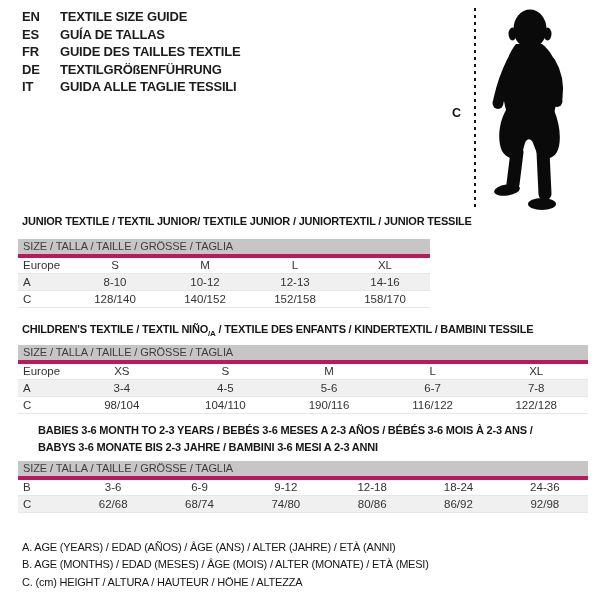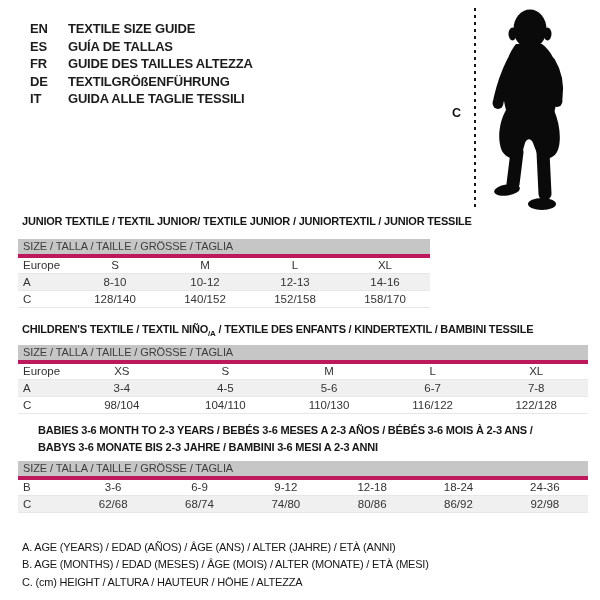--- a/index.html
+++ b/index.html
@@ -1,21 +1,21 @@
 <!DOCTYPE html>
 <html><head>
 <meta charset="utf-8">
 <style>
   * { margin:0; padding:0; box-sizing:border-box; }
   html,body { width:600px; height:600px; background:#ffffff; }
   body { font-family:"Liberation Sans", sans-serif; color:#2f2f2f; position:relative; overflow:hidden; }
   .canvas { position:absolute; inset:0; width:600px; height:600px; background:#ffffff; }
 
   
-  .lang-list { position:absolute; top:20px; left:22px;margin-left:8px; }
+  .lang-list { position:absolute; top:8px; left:22px; }
   .lang-row { display:flex; line-height:17.5px; font-size:13px; font-weight:700; letter-spacing:-0.2px; color:#1c1c1c; }
   .lang-code { width:38px; flex:0 0 38px; }
 
   
   .figure { position:absolute; top:6px; left:452px; width:135px; height:210px; }
   .measure-line { position:absolute; left:22px; top:2px; width:2px; height:201px;
     background:repeating-linear-gradient(to bottom, #161616 0 3px, transparent 3px 7px); }
   .figure-label { position:absolute; left:0; top:100px; font-size:12.5px; font-weight:700; color:#111; }
   .baby-svg { position:absolute; left:30px; top:0; }
 
@@ -46,21 +46,21 @@
     <div class="lang-row">
       <span class="lang-code">EN</span>
       <span class="lang-title">TEXTILE SIZE GUIDE</span>
     </div>
     <div class="lang-row">
       <span class="lang-code">ES</span>
       <span class="lang-title">GUÍA DE TALLAS</span>
     </div>
     <div class="lang-row">
       <span class="lang-code">FR</span>
-      <span class="lang-title">GUIDE DES TAILLES ALTEZZA</span>
+      <span class="lang-title">GUIDE DES TAILLES TEXTILE</span>
     </div>
     <div class="lang-row">
       <span class="lang-code">DE</span>
       <span class="lang-title">TEXTILGRÖßENFÜHRUNG</span>
     </div>
     <div class="lang-row">
       <span class="lang-code">IT</span>
       <span class="lang-title">GUIDA ALLE TAGLIE TESSILI</span>
     </div>
   </div>
@@ -157,21 +157,21 @@
         <td>3-4</td>
         <td>4-5</td>
         <td>5-6</td>
         <td>6-7</td>
         <td>7-8</td>
       </tr>
       <tr>
         <td class="lbl">C</td>
         <td>98/104</td>
         <td>104/110</td>
-        <td>110/130</td>
+        <td>190/116</td>
         <td>116/122</td>
         <td>122/128</td>
       </tr>
     </tbody>
   </table>
 
   <div class="sec-heading" style="top:422px;margin-left:16px;">
     <div>BABIES 3-6 MONTH TO 2-3 YEARS / BEBÉS 3-6 MESES A 2-3 AÑOS / BÉBÉS 3-6 MOIS À 2-3 ANS /</div>
     <div>BABYS 3-6 MONATE BIS 2-3 JAHRE / BAMBINI 3-6 MESI A 2-3 ANNI</div>
   </div>

